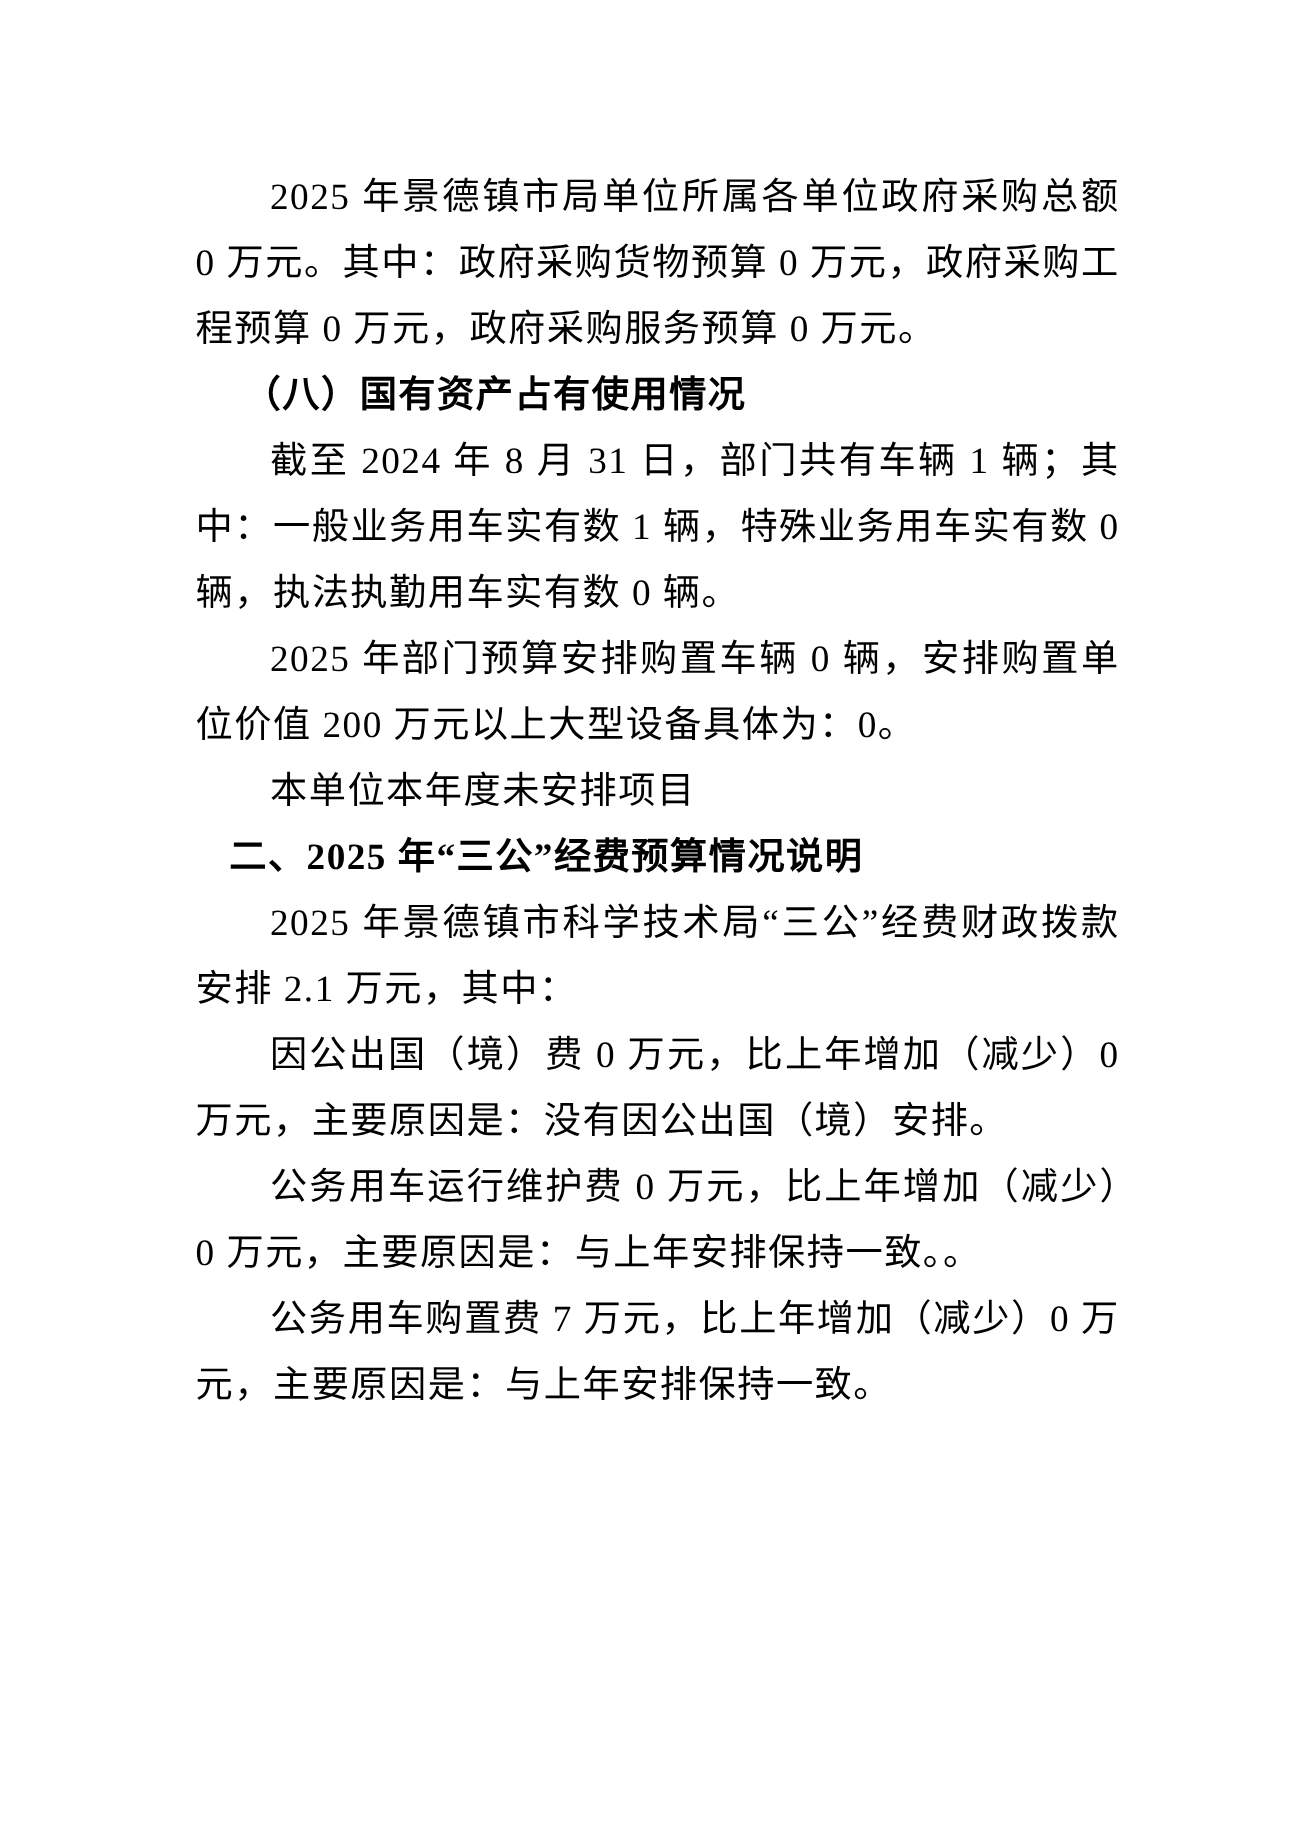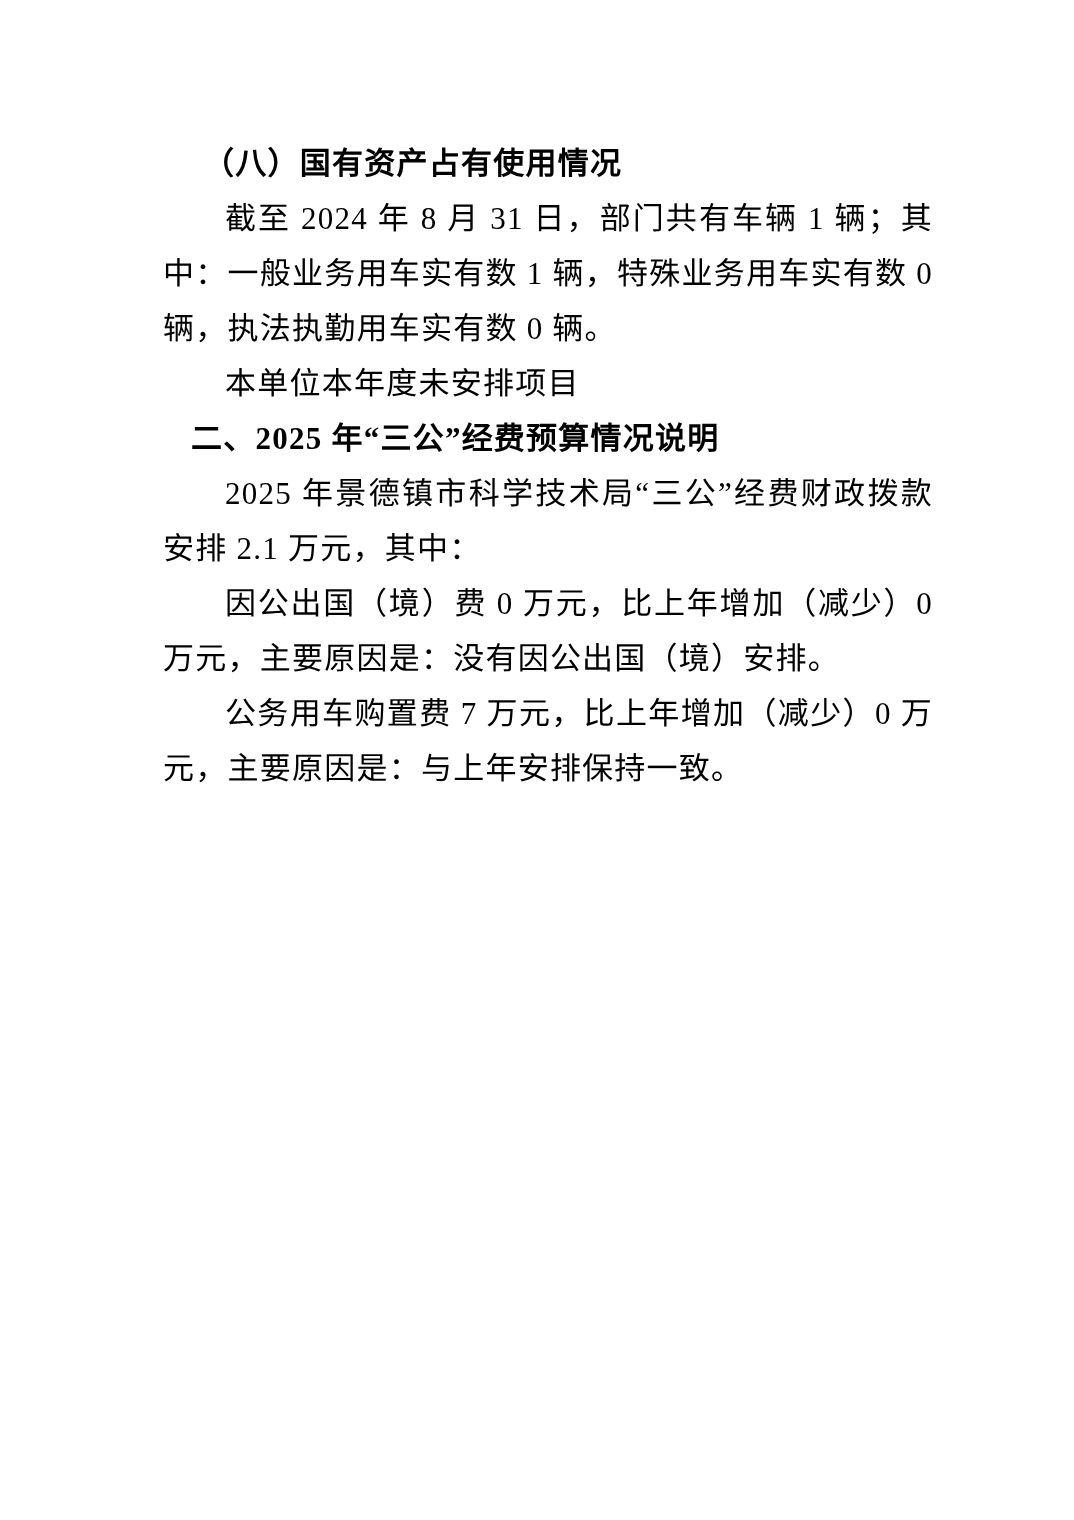--- a/index.html
+++ b/index.html
@@ -48,21 +48,24 @@
     font-weight: 700;
     font-size: 32px;
     text-indent: 28px;
   }
 </style>
 </head>
 <body>
 
 <div class="page">
   <div class="content">
+    <p class="para-body">2025 年景德镇市局单位所属各单位政府采购总额 0 万元。其中：政府采购货物预算 0 万元，政府采购工程预算 0 万元，政府采购服务预算 0 万元。</p>
     <p class="para-section-heading">（八）国有资产占有使用情况</p>
     <p class="para-body">截至 2024 年 8 月 31 日，部门共有车辆 1 辆；其中：一般业务用车实有数 1 辆，特殊业务用车实有数 0 辆，执法执勤用车实有数 0 辆。</p>
+    <p class="para-body">2025 年部门预算安排购置车辆 0 辆，安排购置单位价值 200 万元以上大型设备具体为：0。</p>
     <p class="para-body">本单位本年度未安排项目</p>
     <p class="para-chapter-heading">二、2025 年“三公”经费预算情况说明</p>
     <p class="para-body">2025 年景德镇市科学技术局“三公”经费财政拨款安排 2.1 万元，其中：</p>
     <p class="para-body">因公出国（境）费 0 万元，比上年增加（减少）0 万元，主要原因是：没有因公出国（境）安排。</p>
+    <p class="para-body">公务用车运行维护费 0 万元，比上年增加（减少）0 万元，主要原因是：与上年安排保持一致。。</p>
     <p class="para-body">公务用车购置费 7 万元，比上年增加（减少）0 万元，主要原因是：与上年安排保持一致。</p>
   </div>
 </div>
 
 </body></html>

